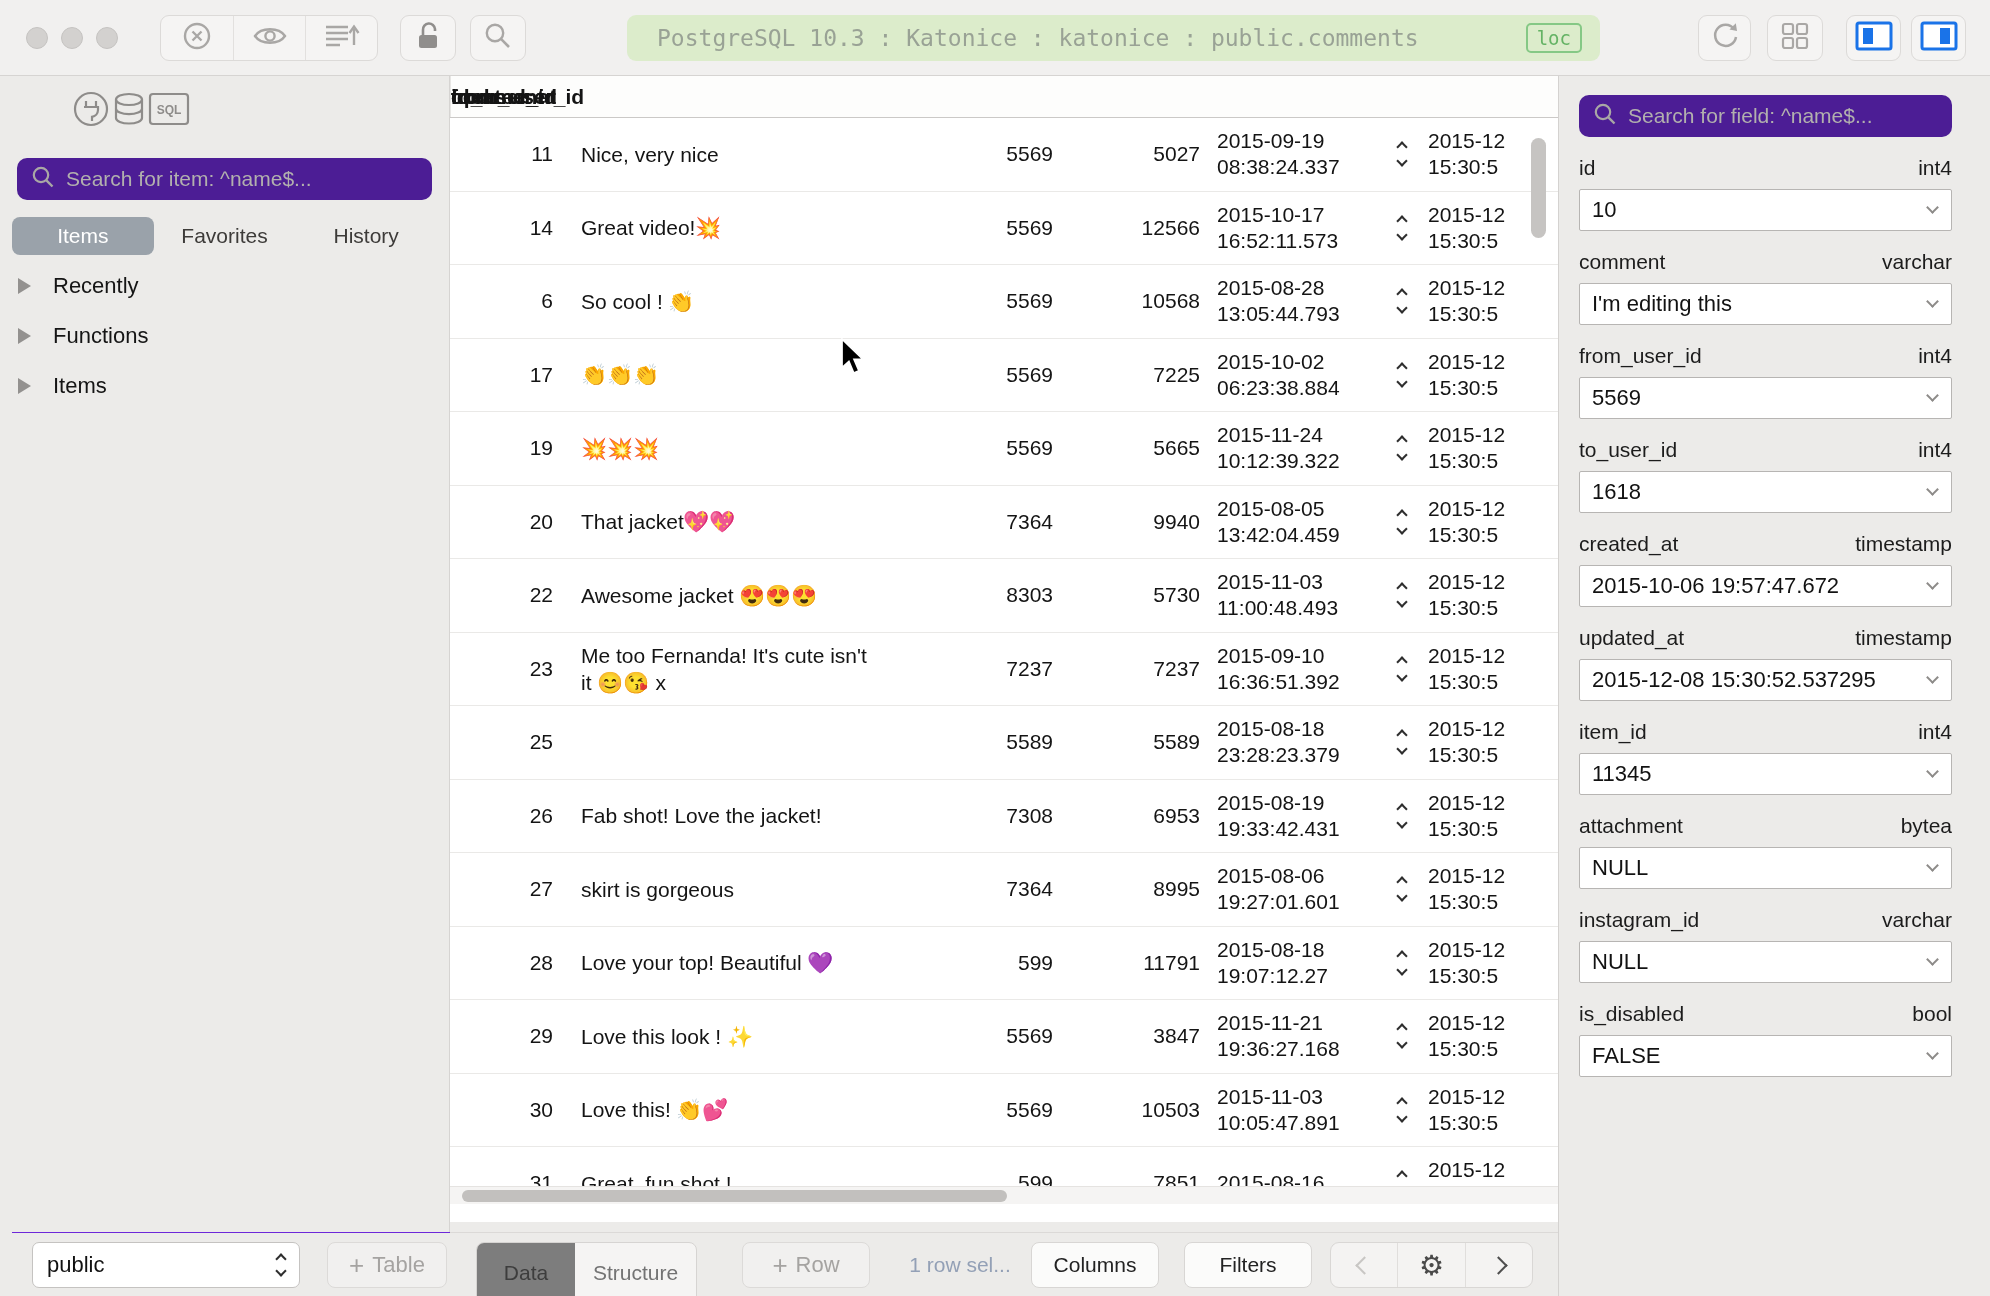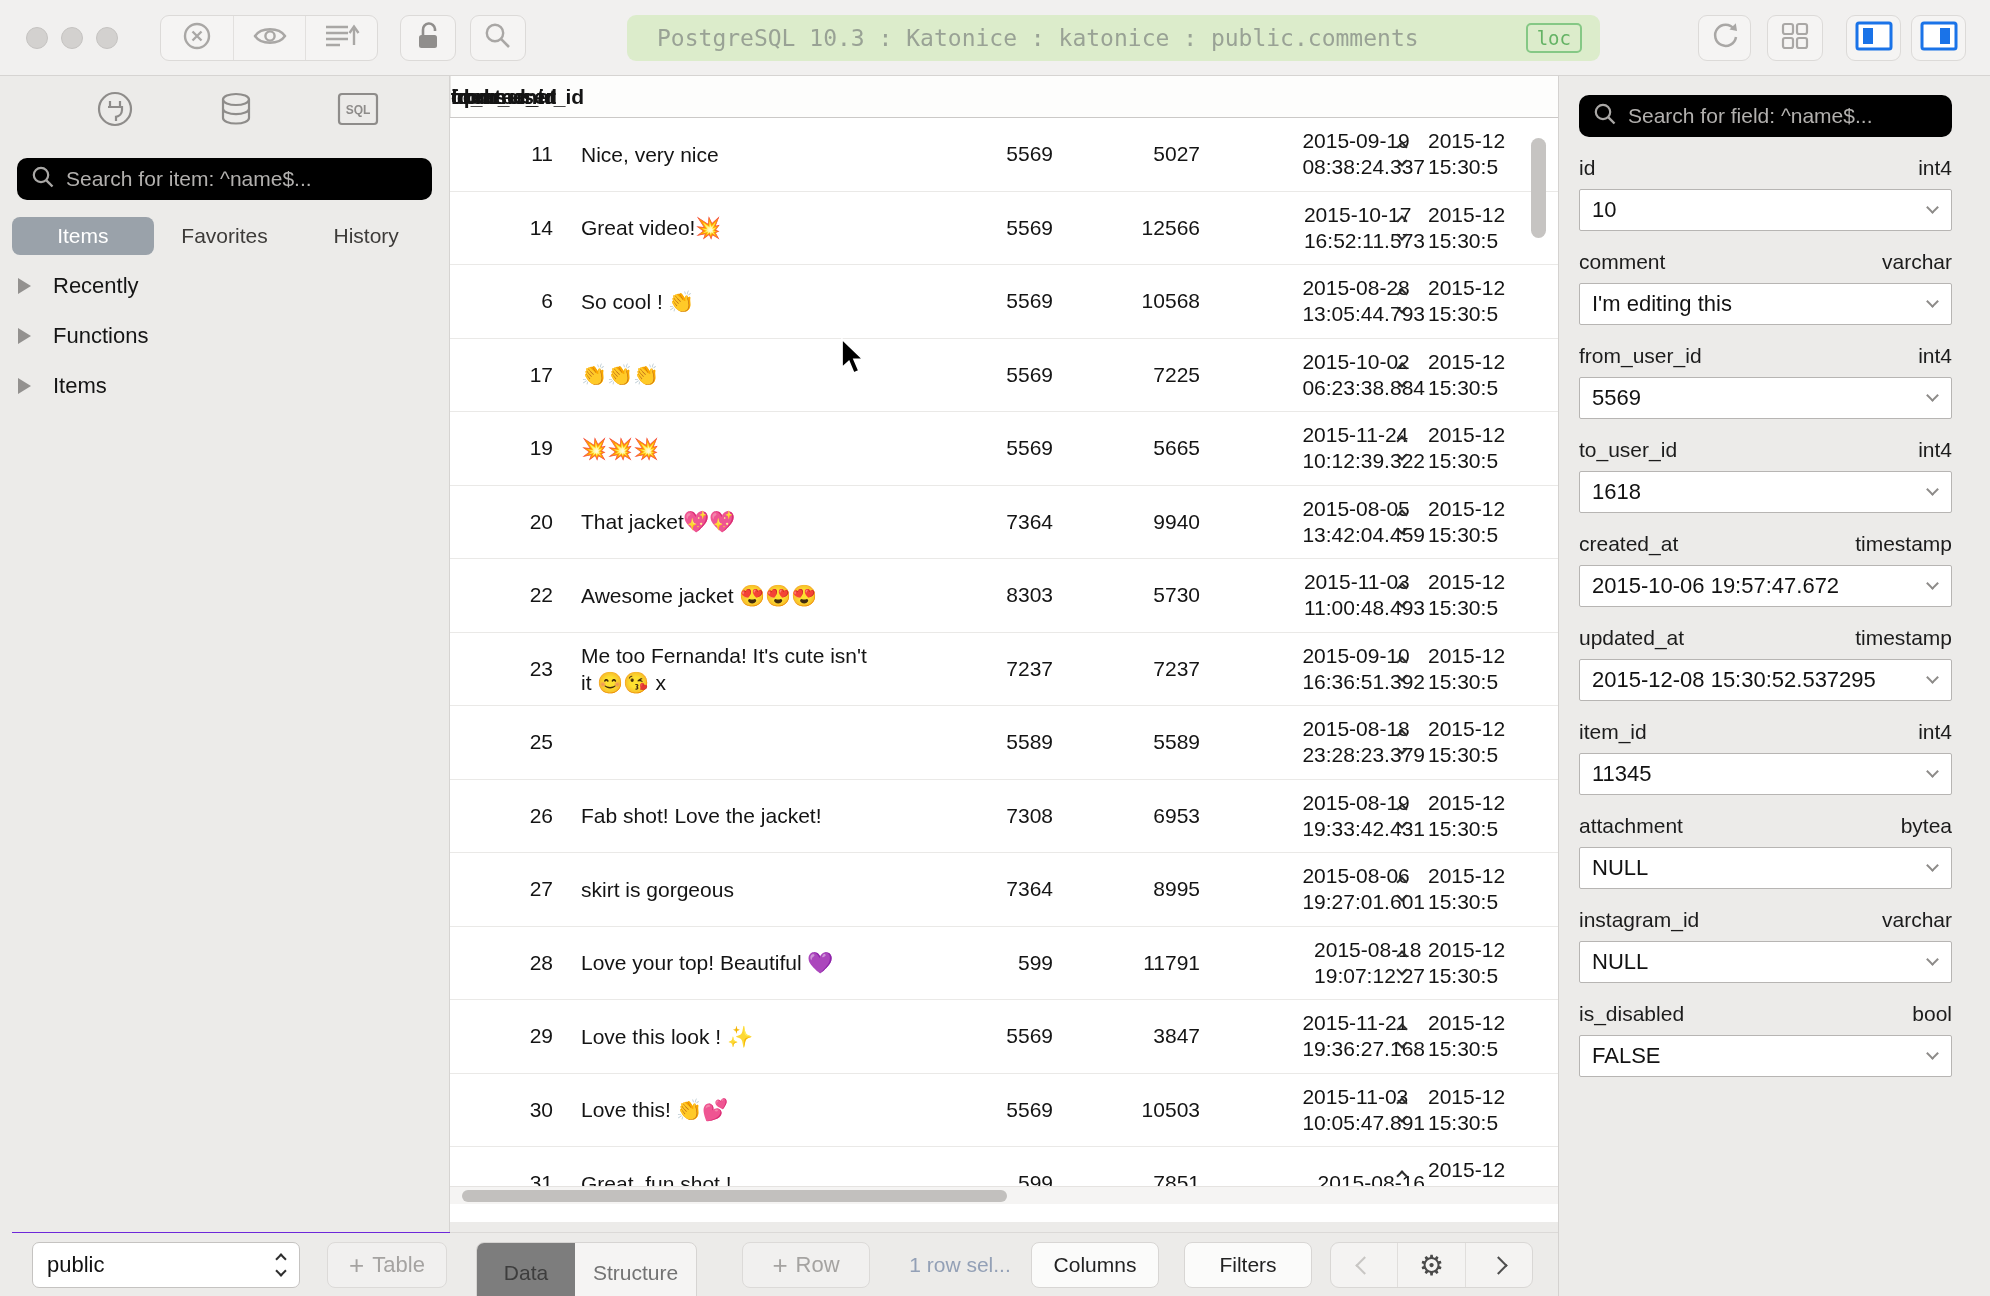--- a/index.html
+++ b/index.html
@@ -12,22 +12,22 @@
   .tb-group { position:absolute; top:15px; height:46px; display:flex; background:#f5f4f3; border:1px solid #dcdad8; border-radius:9px; }
   .tb-btn { width:72px; display:flex; align-items:center; justify-content:center; border-left:1px solid #e2e0de; cursor:default; }
   .tb-btn:first-child { border-left:none; }
   .tb-single { position:absolute; top:15px; height:46px; display:flex; align-items:center; justify-content:center; background:#f5f4f3; border:1px solid #dcdad8; border-radius:9px; }
   .title-pill { position:absolute; left:627px; top:15px; width:973px; height:46px; background:#dceccb; border-radius:9px; display:flex; align-items:center; padding:0 18px 0 30px;gap:44px; }
   .title-text { font-family:"DejaVu Sans Mono",monospace; font-size:23px; color:#99a295; flex:1; white-space:nowrap; overflow:hidden; }
   .loc-badge { font-family:"DejaVu Sans Mono",monospace; font-size:19px; color:#64b364; border:2px solid #85c885; border-radius:5px; padding:2px 9px; }
 
   
   .sidebar { position:absolute; left:0; top:76px; width:450px; bottom:0; background:#ecebe9; border-right:1px solid #d6d4d2; }
-  .side-icons { display:flex; justify-content:space-between; padding:14px 70px 0 72px; align-items:center;margin-left:24px; }
-  .searchbox { display:flex; align-items:center; gap:11px; background:#000000; border-radius:10px; height:42px; padding:0 14px; color:#b2b0ae; font-size:21px; margin:26px 17px 0; white-space:nowrap; overflow:hidden; }
+  .side-icons { display:flex; justify-content:flex-start; padding:14px 70px 0 72px; align-items:center; }
+  .searchbox { display:flex; align-items:center; gap:11px; background:#4c1d95; border-radius:10px; height:42px; padding:0 14px; color:#b2b0ae; font-size:21px; margin:26px 17px 0; white-space:nowrap; overflow:hidden; }
   .side-tabs { display:flex; margin:17px 12px 0; }
   .side-tab { flex:1; height:38px; border-radius:8px; display:flex; align-items:center; justify-content:center; font-size:21px; color:#3d3b39; cursor:default; }
   .side-tab.active { background:#9aa2aa; color:#ffffff; }
   .tree { margin-top:6px; }
   .tree-item { display:flex; align-items:center; height:50px; padding-left:18px; font-size:22px; color:#151515; gap:22px; cursor:default; }
   .tri { width:0; height:0; border-left:13px solid #93918f; border-top:8px solid transparent; border-bottom:8px solid transparent; }
   .side-footer { position:absolute; left:12px; bottom:0; width:450px; height:64px; border-top:1px solid #6d28d9; background:#ecebe9; }
   .schema-select { position:absolute; left:20px; top:9px; width:268px; height:46px; background:#fff; border:1px solid #c5c3c1; border-radius:7px; display:flex; align-items:center; padding:0 14px; font-size:22px; color:#111; }
   .table-btn { position:absolute; left:315px; top:9px; width:120px; height:46px; }
   .ghost-btn { border:1px solid #dcdad8; border-radius:8px; background:#f1f0ef; color:#a5a3a1; font-size:22px; display:flex; align-items:center; justify-content:center; gap:8px; }
@@ -42,21 +42,21 @@
   .t-cell { position:absolute; top:0; bottom:0; display:flex; align-items:center; font-size:21px; color:#141414; }
   .col-id      { left:0;     width:115px; }
   .t-row .col-id { justify-content:flex-end; padding-right:12px; }
   .col-comment { left:115px; width:315px; }
   .t-row .col-comment { padding-left:16px; line-height:27px; }
   .col-from    { left:430px; width:183px; }
   .t-row .col-from { justify-content:flex-end; padding-right:10px; }
   .col-to      { left:613px; width:142px; }
   .t-row .col-to { justify-content:flex-end; padding-right:5px; }
   .col-created { left:755px; width:220px; }
-  .t-row .col-created { padding-left:12px;justify-content:flex-end; }
+  .t-row .col-created { padding-left:12px; }
   .col-upd     { left:978px; width:130px; overflow:hidden; }
   .dt { display:flex; flex-direction:column; line-height:26px; white-space:nowrap; }
   .row-stepper { position:absolute; left:948px; top:50%; transform:translateY(-50%); display:flex; flex-direction:column; gap:6px; align-items:center; }
   .chev { width:9px; height:9px; border-right:2.4px solid #8d8b89; border-bottom:2.4px solid #8d8b89; transform:rotate(45deg); }
   .chev.up { transform:rotate(-135deg); }
   .chev.dark { border-color:#2e2e2e; width:8px; height:8px; }
   .vscroll { position:absolute; right:12px; top:62px; width:15px; height:100px; background:#c6c4c2; border-radius:8px; }
   .hscroll { position:absolute; left:0; bottom:18px; height:18px; width:100%; background:#f5f4f3; border-top:1px solid #e5e3e1; }
   .hthumb { position:absolute; left:12px; top:3px; width:545px; height:12px; border-radius:6px; background:#c2c0be; }
 

